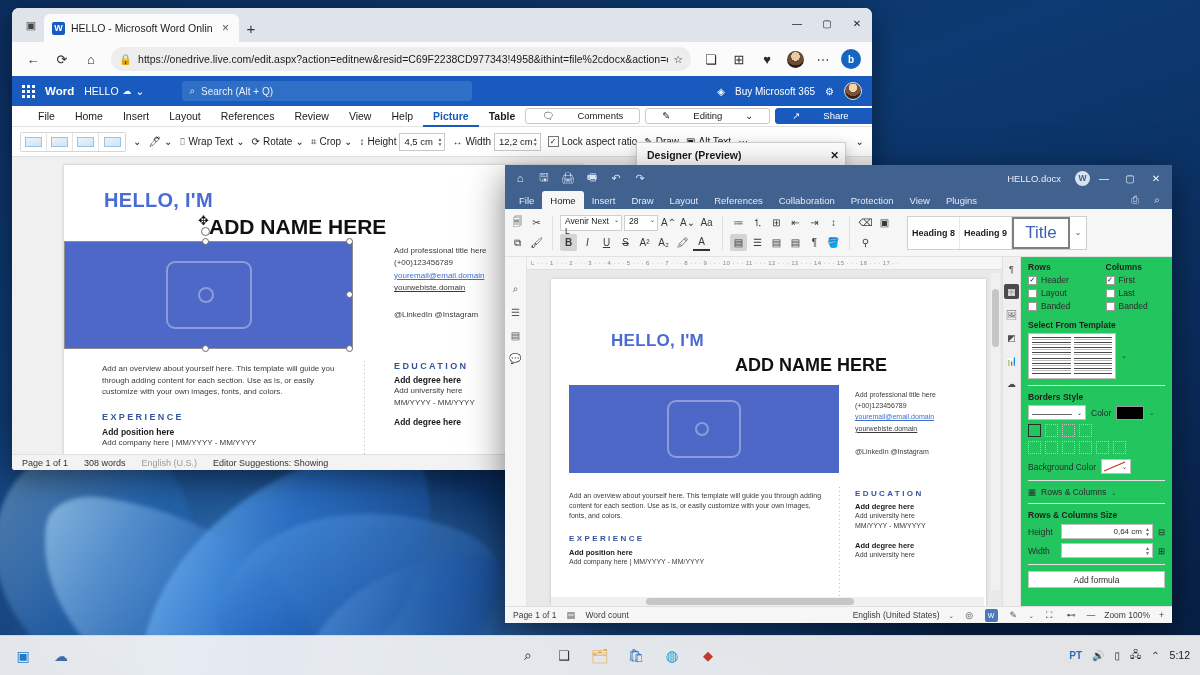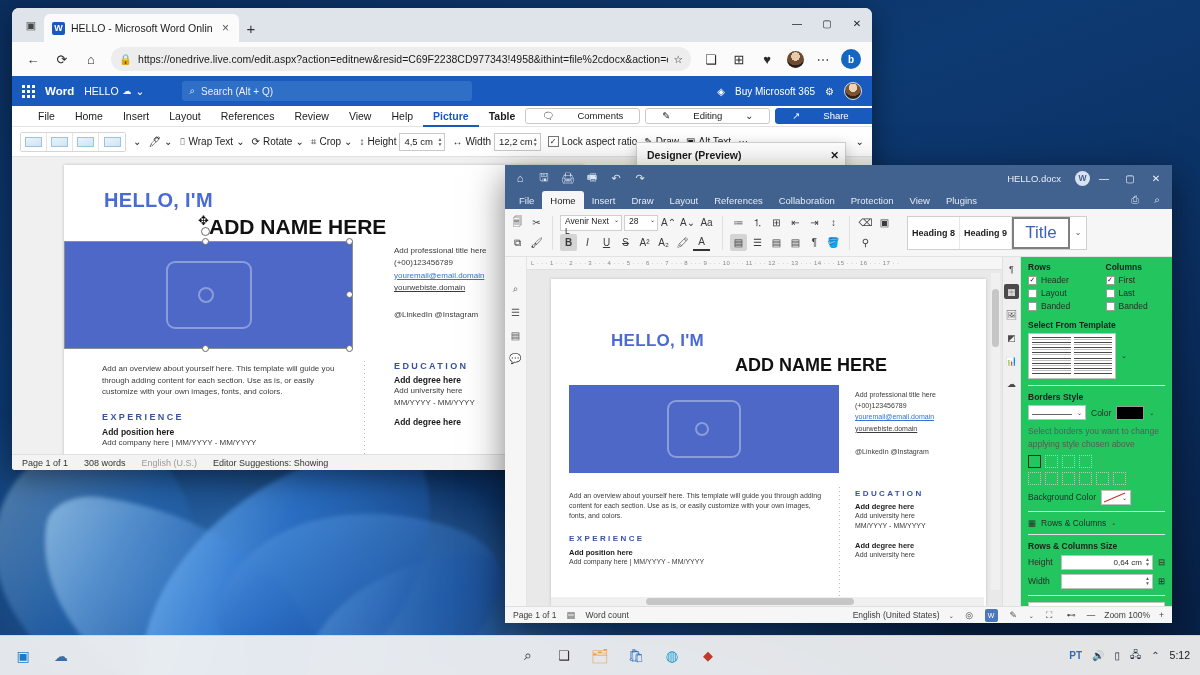--- a/index.html
+++ b/index.html
@@ -805,21 +805,20 @@
       <div class="tp-row" style="margin-top:3px">
         <div class="tp-dd" style="width:58px">
           <span style="border-bottom:1px solid #666;width:40px;display:inline-block;height:5px"></span>
           <span style="font-size:6px">⌄</span>
         </div>
         <span>Color</span>
         <div class="color-sw"></div>
         <span style="font-size:6px">⌄</span>
       </div>
 
-      <div style="margin-top:5px;line-height:1.5;color:#5a5a5a">Select borders you want to change applying style chosen above</div>
 
       <div class="bd-grid">
         <div class="bd-i strong"></div>
         <div class="bd-i faint"></div>
         <div class="bd-i faint"></div>
         <div class="bd-i faint"></div>
       </div>
       <div class="bd-grid">
         <div class="bd-i faint"></div>
         <div class="bd-i faint"></div>

